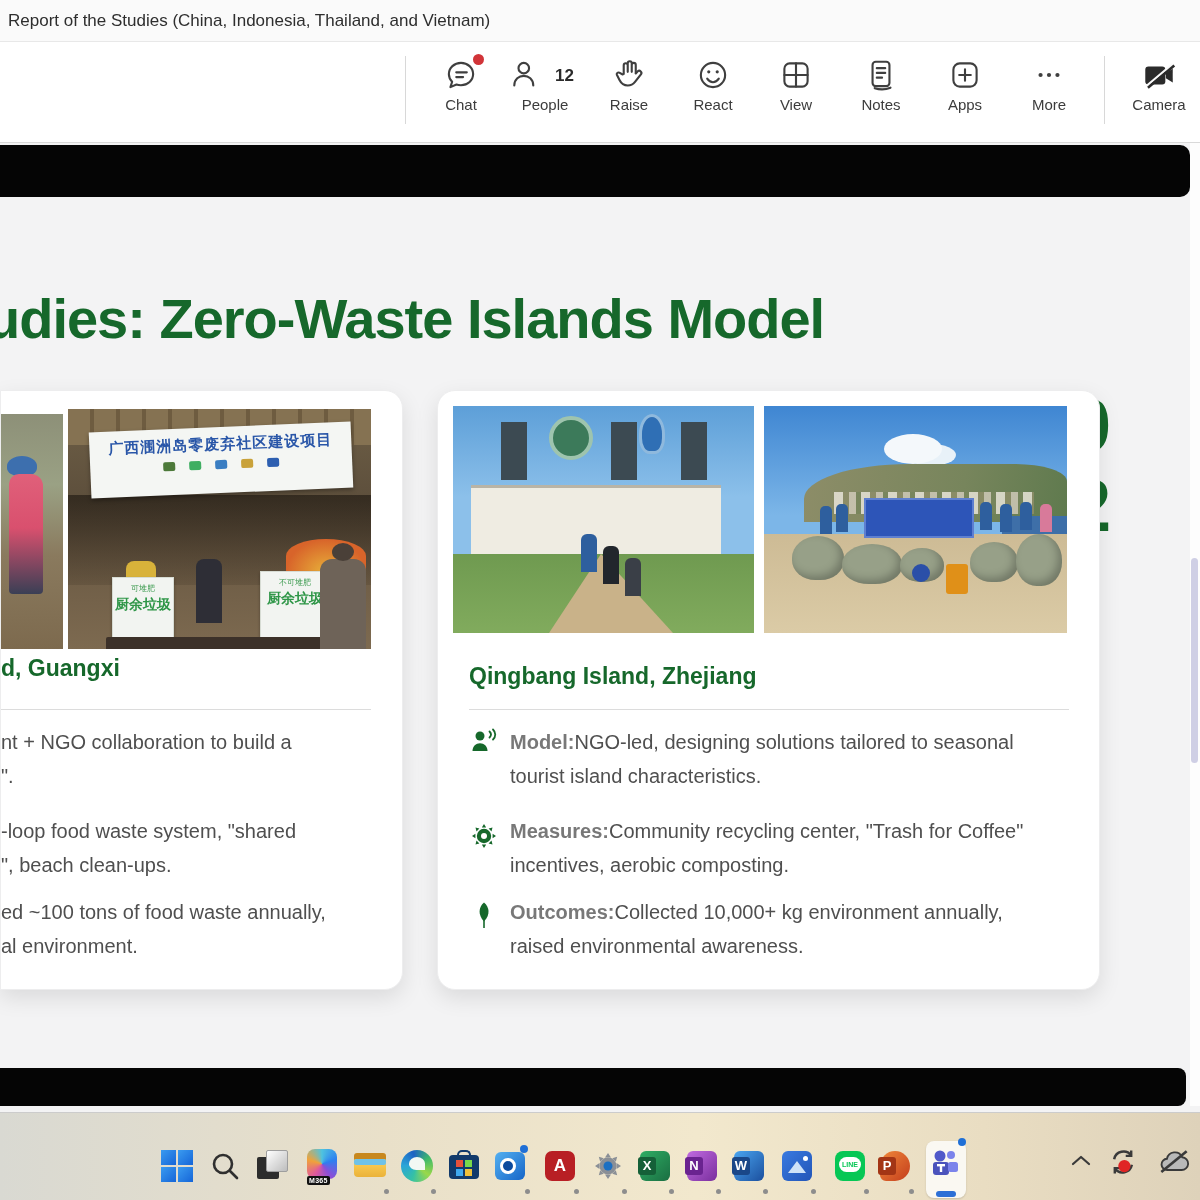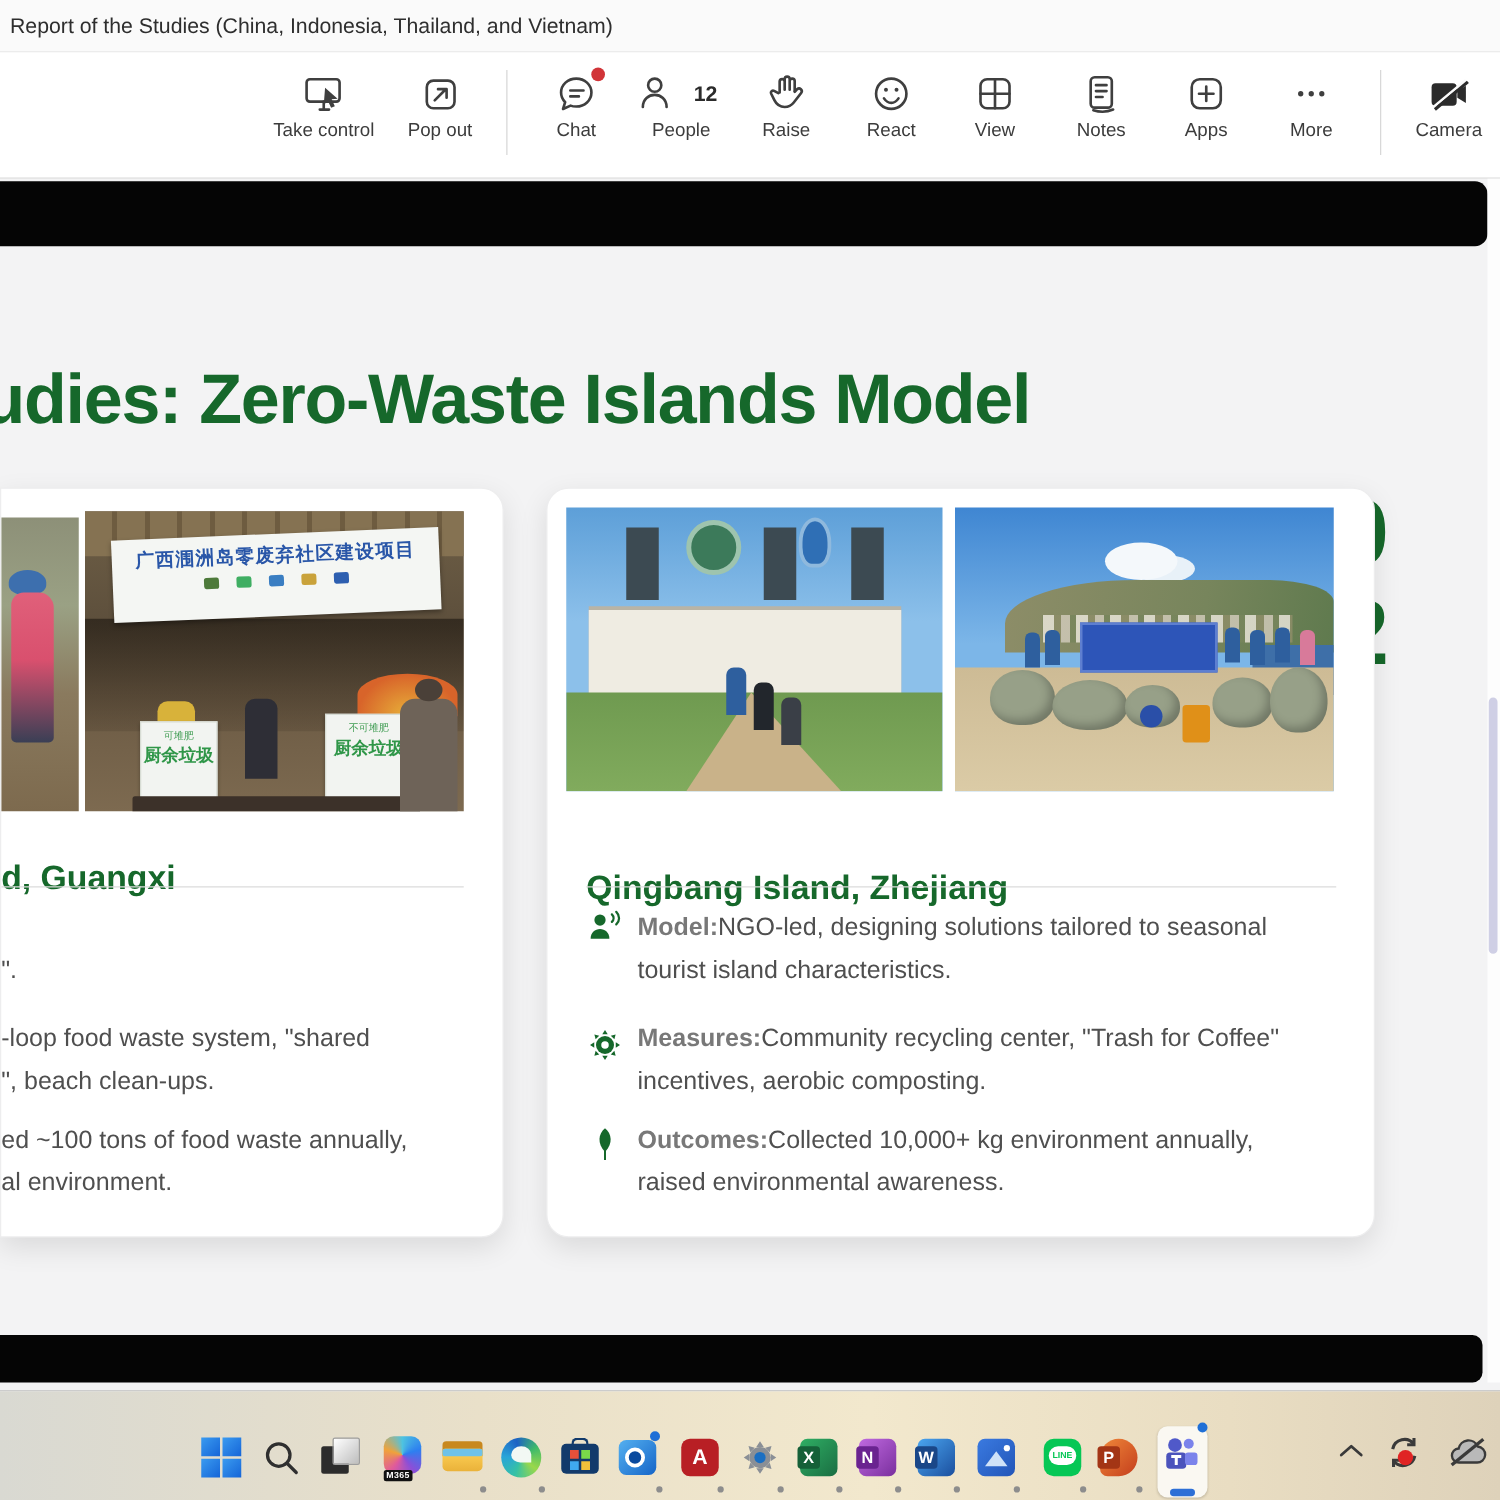--- a/index.html
+++ b/index.html
@@ -25,21 +25,21 @@
   #scrollstrip { position:absolute; left:1190px; top:0; width:10px; height:963px; background:#fdfdfd; }
   #scrollthumb { position:absolute; left:1px; top:415px; width:7px; height:205px; border-radius:4px; background:#b7b7d8; opacity:.65; }
 
   #slide-title { position:absolute; left:-14px; top:143px; font-size:56px; font-weight:800; letter-spacing:-1px; color:#16682b; white-space:nowrap; }
   #slide-number { position:absolute; left:1070px; top:243px; font-size:74px; font-weight:800; color:#16682b; line-height:1.08; white-space:pre-line; }
 
   .card { position:absolute; background:#fff; box-shadow:0 8px 22px rgba(0,0,0,.10); border:1px solid #ededee; }
   #card-left  { left:0; top:247px; width:403px; height:600px; border-radius:0 18px 18px 0; overflow:hidden; }
   #card-right { left:437px; top:247px; width:663px; height:600px; border-radius:18px; overflow:hidden; }
 
-  .card-h { position:absolute; font-size:27px; font-weight:800; color:#16682b; white-space:nowrap;margin-top:32px; }
+  .card-h { position:absolute; font-size:23px; font-weight:800; color:#16682b; white-space:nowrap; }
   .card-div { position:absolute; height:1px; background:#dcdcdc; }
   .bl { position:absolute; font-size:20px; color:#4f4f4f; white-space:nowrap; }
   .bl b { color:#787878; font-weight:bold; }
   .bullet-ic { position:absolute; width:30px; height:30px; }
 
   
   .ph { position:absolute; overflow:hidden; }
   
   #ph-garden { left:0; top:23px; width:62px; height:235px; background:linear-gradient(180deg,#8d9078 0%,#9aa184 30%,#8a7a5e 60%,#7d6a4e 100%); }
   #ph-garden .fig { position:absolute; left:8px; top:60px; width:34px; height:120px; background:linear-gradient(180deg,#e0607a 0%,#d9506e 45%,#3a3f55 100%); border-radius:10px 12px 4px 4px; }
@@ -94,36 +94,21 @@
 </style>
 </head>
 <body>
 
 <div id="titlebar">
   <div class="t">Report of the Studies (China, Indonesia, Thailand, and Vietnam)</div>
 </div>
 
 <div id="toolbar">
 
-  <div class="tb-item" style="left:209px">
-    <svg viewBox="0 0 36 36">
-      <rect class="tb-stroke" x="5" y="7" width="25" height="17" rx="2.5"></rect>
-      <path class="tb-stroke" d="M15 30h7M18 24v6"></path>
-      <path d="M19 13.5l9.5 8.3-4.5.4 2.4 5.2-2.8 1.2-2.4-5.2-3.2 3z" fill="#3f3f3f"></path>
-    </svg>
-    <div class="lbl">Take control</div>
-  </div>
-
-  <div class="tb-item" style="left:302px">
-    <svg viewBox="0 0 36 36">
-      <rect class="tb-stroke" x="8" y="8" width="21" height="21" rx="5"></rect>
-      <path class="tb-stroke" d="M14 23l8-8M16.5 14.5H23V21"></path>
-    </svg>
-    <div class="lbl">Pop out</div>
-  </div>
+
 
   <div class="tb-div" style="left:405px"></div>
 
   <div class="tb-item" style="left:411px">
     <svg viewBox="0 0 36 36">
       <path class="tb-stroke" d="M18 6.5c6.4 0 11.5 4.7 11.5 10.6S24.4 27.7 18 27.7c-1.5 0-3-.2-4.3-.7L8 29.5l1.6-5.1c-1.9-1.9-3.1-4.4-3.1-7.3C6.5 11.2 11.6 6.5 18 6.5z"></path>
       <path class="tb-stroke" d="M13.5 15.5h10M13.5 20h6.5"></path>
     </svg>
     <div class="chat-dot"></div>
     <div class="lbl">Chat</div>
@@ -243,20 +228,21 @@
         <div class="s">不可堆肥</div>
         <div class="b">厨余垃圾</div>
       </div>
       <div class="table"></div>
       <div class="person-r"></div>
     </div>
 
     <div class="card-h" style="left:0;top:264px">d, Guangxi</div>
     <div class="card-div" style="left:0;top:318px;width:370px"></div>
 
+    <div class="bl" style="left:0;top:340px">nt + NGO collaboration to build a</div>
     <div class="bl" style="left:0;top:374px">".</div>
     <div class="bl" style="left:0;top:429px">-loop food waste system, "shared</div>
     <div class="bl" style="left:0;top:463px">", beach clean-ups.</div>
     <div class="bl" style="left:0;top:510px">ed ~100 tons of food waste annually,</div>
     <div class="bl" style="left:0;top:544px">al environment.</div>
   </div>
 
   <div id="card-right" class="card">
     <div id="ph-building" class="ph">
       <div class="bld"></div>

